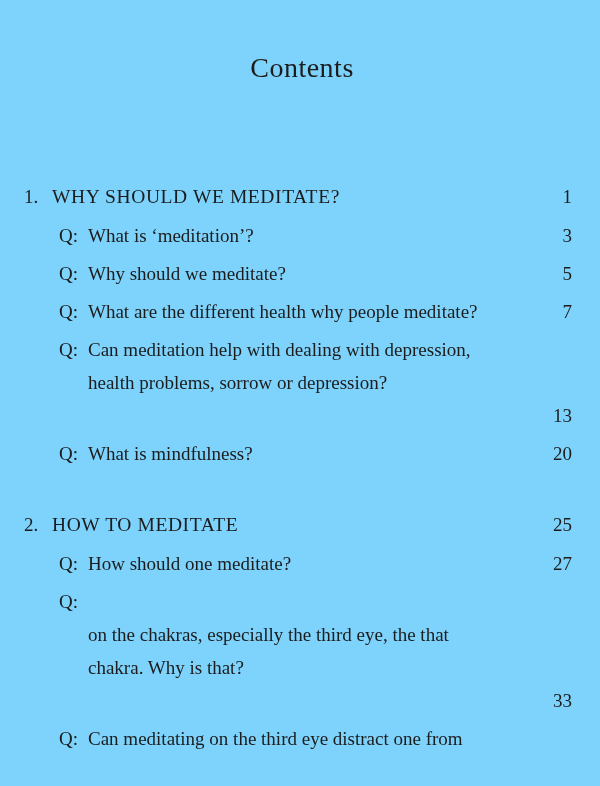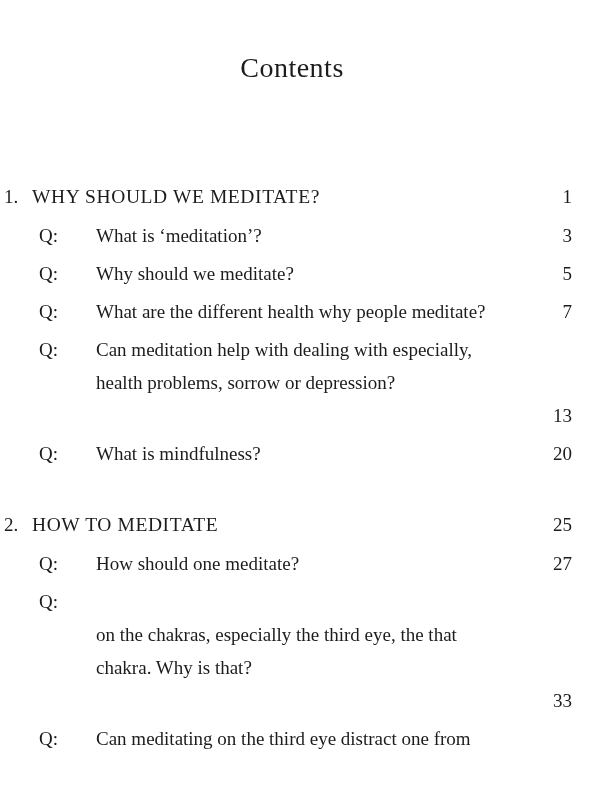--- a/index.html
+++ b/index.html
@@ -5,26 +5,26 @@
   html, body {
     margin: 0;
     padding: 0;
     background: #e8e8e8;
   }
   .page {
     position: relative;
     width: 600px;
     height: 786px;
     margin: 0 auto;
-    background: #ffffff;
+    background: #7dd3fc;
     color: #1c1c1c;
     font-family: "Liberation Serif", "DejaVu Serif", serif;
     overflow: hidden;
     box-sizing: border-box;
-    padding: 52px 28px 0 4px;
+    padding: 52px 28px 0 24px;
   }
   .doc-title {
     text-align: center;
     font-size: 28px;
     font-weight: 400;
     letter-spacing: 0.5px;
     margin: 0 0 0 8px;
   }
   .toc {
     margin-top: 96px;
@@ -53,21 +53,20 @@
   }
   .q-row {
     padding-left: 35px;
   }
   .col-q {
     flex: 0 0 29px;
     font-size: 19px;
   }
   .q-text {
     font-size: 19px;
-    margin-left: 28px;
   }
   .cont-row {
     padding-left: 64px;
     flex-direction: column;
   }
   .pg {
     margin-left: auto;
     font-size: 19px;
     text-align: right;
     padding-left: 10px;
@@ -109,21 +108,21 @@
         <div class="row q-row">
           <span class="col-q">Q:</span>
           <span class="q-text">What are the different health why people meditate?</span>
           <span class="pg">7</span>
         </div>
       </div>
 
       <div class="q-block">
         <div class="row q-row">
           <span class="col-q">Q:</span>
-          <span class="q-text">Can meditation help with dealing with especially,</span>
+          <span class="q-text">Can meditation help with dealing with depression,</span>
         </div>
         <div class="row cont-row">
           <span class="q-text">health problems, sorrow or depression?</span>
           <span class="pg">13</span>
         </div>
       </div>
 
       <div class="q-block">
         <div class="row q-row">
           <span class="col-q">Q:</span>

